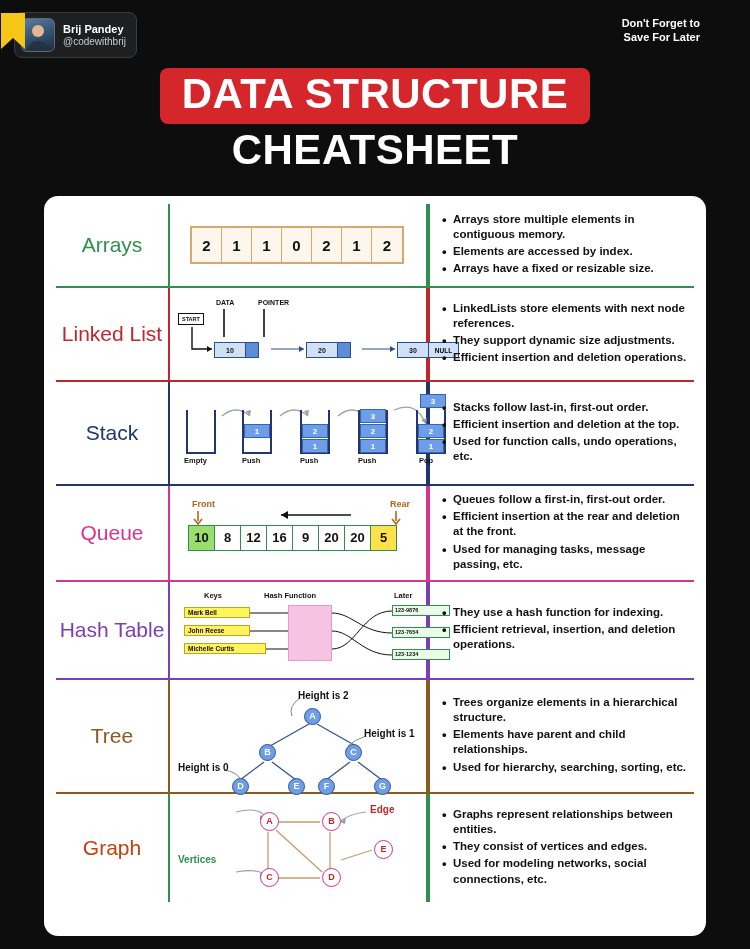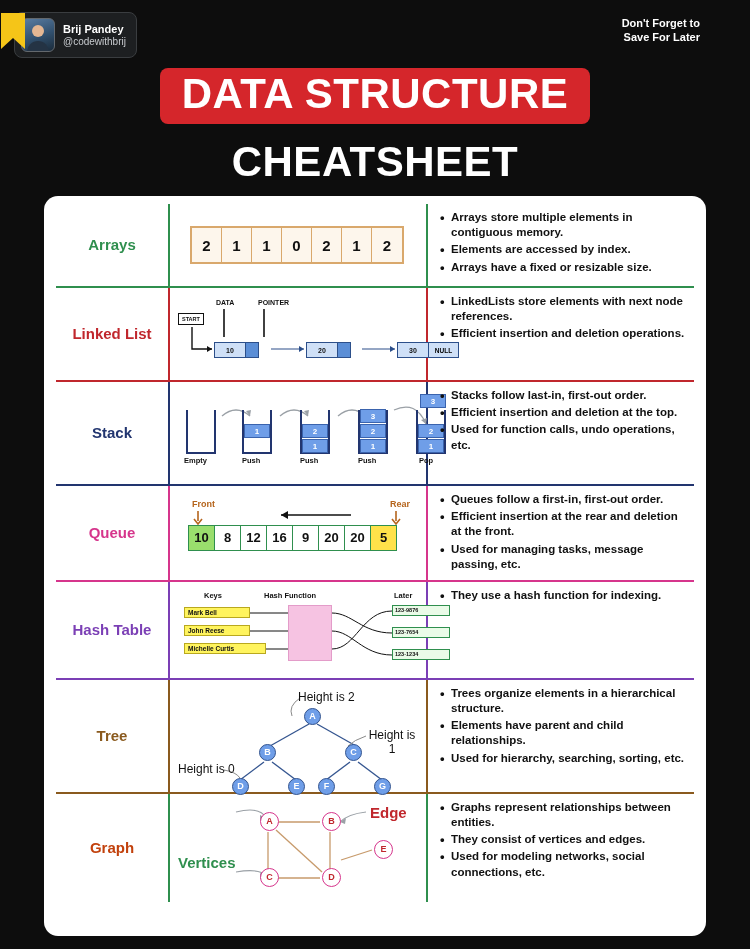--- a/index.html
+++ b/index.html
@@ -61,21 +61,21 @@
     display: inline-block;
     background: #d5262b;
     color: #fff;
     font-size: 42px; font-weight: bold; letter-spacing: 0.5px;
     padding: 4px 22px 8px 22px;
     border-radius: 8px;
     line-height: 1.05;
   }
   .title-2 {
     color: #fff; font-size: 42px; font-weight: bold;
-    margin-top: 14px; letter-spacing: 0.5px;
+    margin-top: 2px; letter-spacing: 0.5px;
   }
 
   
   .card {
     position: absolute;
     left: 44px; top: 196px;
     width: 662px; height: 740px;
     background: #fff;
     border-radius: 14px;
     padding: 8px 12px;
@@ -84,35 +84,35 @@
   .row {
     display: flex;
     align-items: stretch;
     border-bottom: 2px solid #cfcfcf;
     min-height: 80px;
   }
   .row:last-child { border-bottom: none; }
   .row-label {
     width: 112px;
     display: flex; align-items: center; justify-content: center;
-    font-size: 15px; font-weight: bold; text-align: center;
+    font-size: 21px; font-weight: normal; text-align: center;
     line-height: 1.1;
   }
   .row-vis {
     flex: 1 1 auto;
     border-left: 2px solid #888;
     position: relative;
     padding: 4px 6px;
     display: flex; align-items: center;
   }
   .row-desc {
     width: 268px;
-    border-left: 2px solid #737373;
+    border-left: 4px solid #737373;
     padding: 6px 4px 6px 12px;
-    display: flex; align-items: flex-start;
+    display: flex; align-items: center;
   }
   .row-desc ul { list-style: none; }
   .row-desc li {
     font-size: 11.5px; font-weight: bold; color: #111;
     line-height: 1.32; margin-bottom: 2px;
     padding-left: 11px; position: relative;
   }
   .row-desc li::before {
     content: "•"; position: absolute; left: 0; top: -1px;
     font-size: 13px;
@@ -227,31 +227,31 @@
   }
 
   
   .tr { position: relative; width: 100%; height: 104px; }
   .tr-node {
     position: absolute; width: 17px; height: 17px; border-radius: 50%;
     background: #6f9ee8; border: 1px solid #33548f;
     color: #fff; font-size: 9px; font-weight: bold;
     display: flex; align-items: center; justify-content: center;
   }
-  .tr-lbl { position: absolute; font-size: 12px; font-weight: normal; color: #111; text-align: center; }
+  .tr-lbl { position: absolute; font-size: 10px; font-weight: bold; color: #111; text-align: center; }
 
   
   .gr { position: relative; width: 100%; height: 100px; }
   .gr-node {
     position: absolute; width: 19px; height: 19px; border-radius: 50%;
     background: #fff; border: 1.5px solid #d6358c;
     color: #c0272d; font-size: 9px; font-weight: bold;
     display: flex; align-items: center; justify-content: center;
   }
-  .gr-lbl { position: absolute; font-size: 15px; font-weight: bold; }
+  .gr-lbl { position: absolute; font-size: 10px; font-weight: bold; }
 
   svg { position: absolute; left: 0; top: 0; overflow: visible; }
 </style>
 </head>
 <body>
 
 <div class="topbar">
   <div class="author">
     <div class="avatar"></div>
     <div class="author-txt">
@@ -326,20 +326,21 @@
           <div class="ll-val">30</div>
           <div class="ll-ptr" style="width:30px;background:#cfe0f7;display:flex;align-items:center;justify-content:center;">
             <span class="ll-null">NULL</span>
           </div>
         </div>
       </div>
     </div>
     <div class="row-desc">
       <ul>
         <li>LinkedLists store elements with next node references.</li>
+        <li>They support dynamic size adjustments.</li>
         <li>Efficient insertion and deletion operations.</li>
       </ul>
     </div>
   </div>
 
   <div class="row r-stack" style="min-height:104px;">
     <div class="row-label">Stack</div>
     <div class="row-vis">
       <div class="st">
         <svg width="100%" height="78">
@@ -444,20 +445,21 @@
           <path d="M90 60 L112 60" stroke="#111" fill="none" stroke-width="1"></path>
           <path d="M156 24 C176 24 186 44 216 44" stroke="#111" fill="none" stroke-width="1"></path>
           <path d="M156 42 C176 42 186 66 216 66" stroke="#111" fill="none" stroke-width="1"></path>
           <path d="M156 60 C180 60 186 22 216 22" stroke="#111" fill="none" stroke-width="1"></path>
         </svg>
       </div>
     </div>
     <div class="row-desc">
       <ul>
         <li>They use a hash function for indexing.</li>
+        <li>Efficient retrieval, insertion, and deletion operations.</li>
       </ul>
     </div>
   </div>
 
   <div class="row r-tree" style="min-height:112px;">
     <div class="row-label">Tree</div>
     <div class="row-vis">
       <div class="tr">
         <svg width="100%" height="104">
           <line x1="133" y1="40" x2="94" y2="62" stroke="#33548f" stroke-width="1.3"></line>

